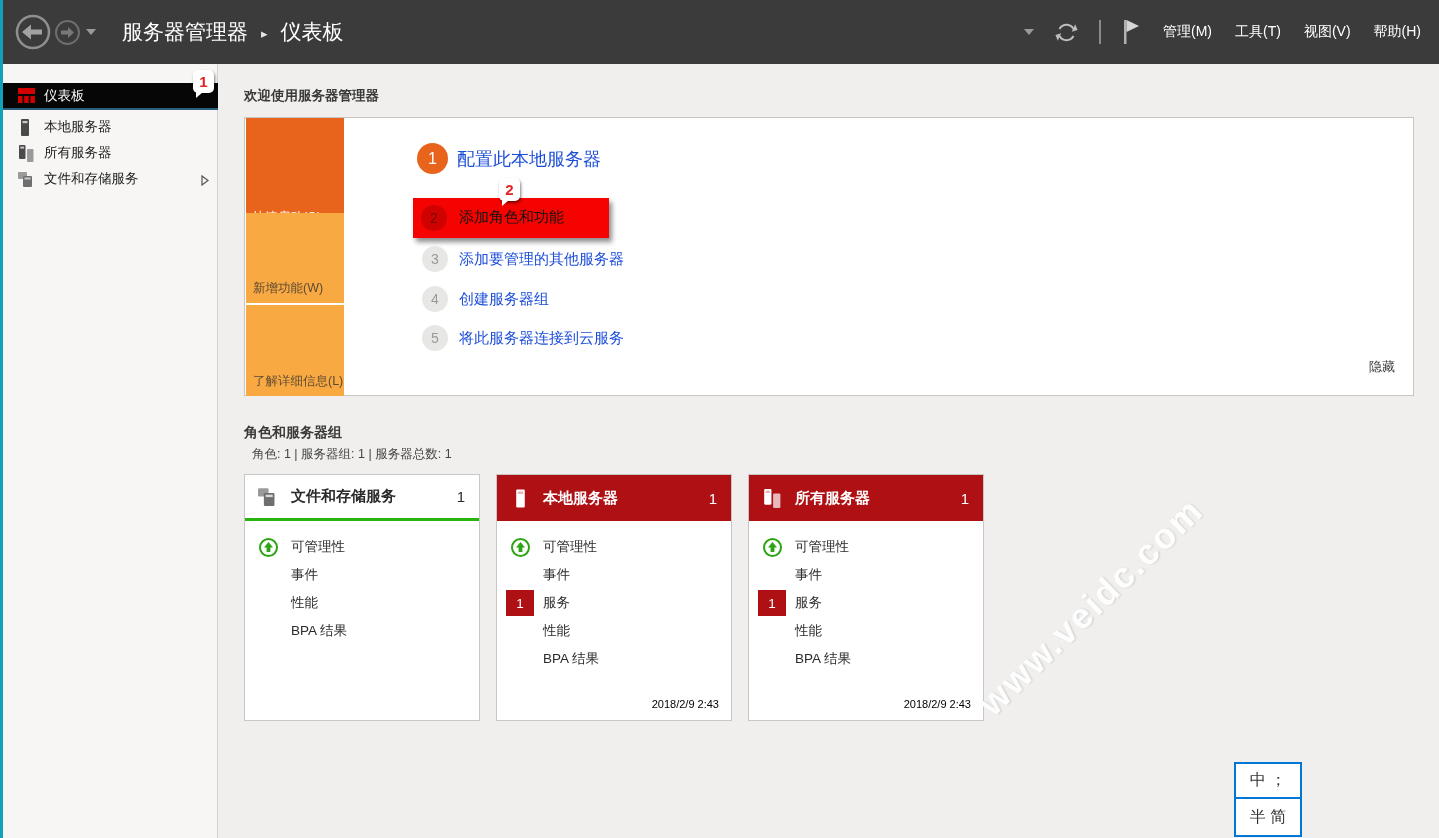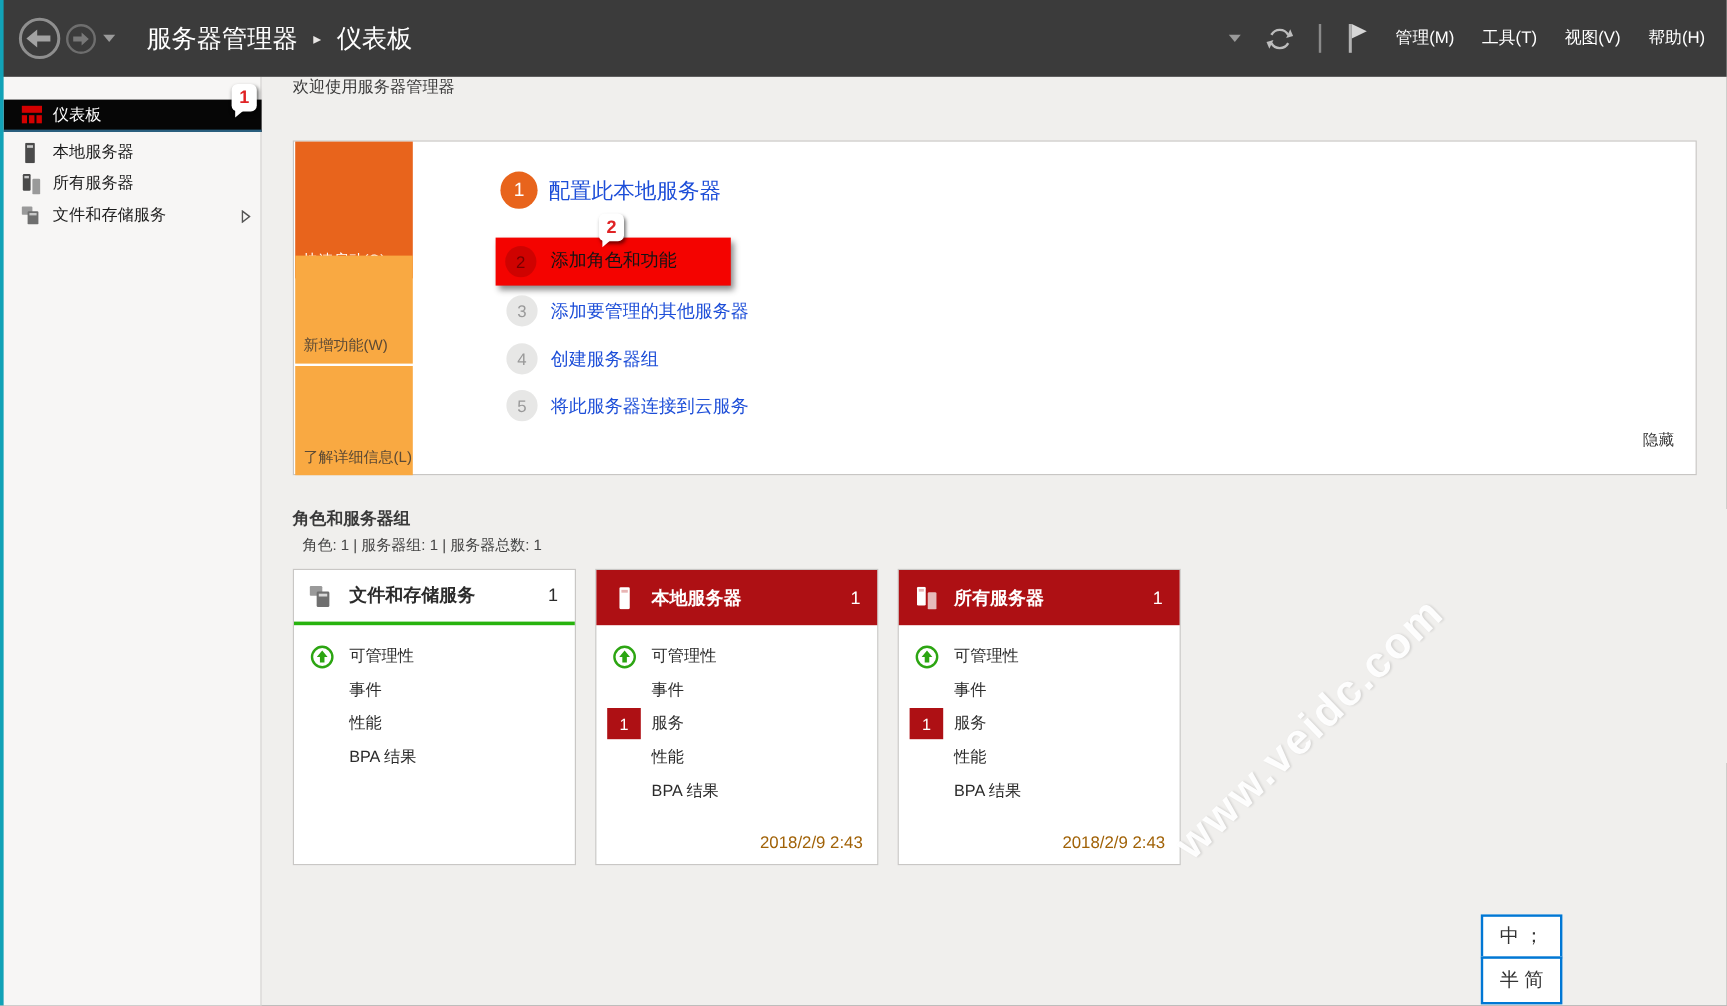--- a/index.html
+++ b/index.html
@@ -26,21 +26,21 @@
   .side-item { position:absolute; left:0; width:215px; height:26px; display:flex; align-items:center; cursor:pointer; color:#1c1c1c; font-size:13.5px; }
   .side-item .ic { width:26px; margin-left:15px; display:flex; align-items:center; }
   .side-item.sel { background:#060606; color:#fff; border-bottom:2px solid #2a5f7e; height:27px; }
   .side-sub-arrow { position:absolute; right:9px; top:8px; }
 
   
   .callout { position:absolute; width:21px; height:23px; background:#fff; border-radius:5px; color:#e02325; font-weight:bold; font-size:15px; display:flex; align-items:center; justify-content:center; box-shadow:1px 2px 3px rgba(0,0,0,.5); z-index:50; }
   .callout::after { content:""; position:absolute; bottom:-5px; left:3px; border-top:6px solid #fff; border-right:7px solid transparent; }
 
   
-  .welcome-heading { position:absolute; left:244px; top:64px; font-size:13.5px; font-weight:normal; color:#3a3a3a; }
+  .welcome-heading { position:absolute; left:244px; top:87px; font-size:13.5px; font-weight:bold; color:#3a3a3a; }
   .tile { position:absolute; left:244px; top:117px; width:1170px; height:279px; background:#fff; border:1px solid #c8c6c4; }
   .qblock { position:absolute; left:1px; width:98px; cursor:pointer; }
   .qblock .qlabel { position:absolute; left:7px; bottom:6px; font-size:12.5px; }
   .qb1 { top:0px; height:114px; background:#e8641c; }
   .qb1 .qlabel { color:#fff; }
   .qb2 { top:95px; height:90px; background:#f9a942; }
   .qb3 { top:187px; height:91px; background:#f9a942; }
   .qb2 .qlabel, .qb3 .qlabel { color:#5c4a35; }
   .stepnum { position:absolute; border-radius:50%; display:flex; align-items:center; justify-content:center; }
   .stepnum.first { left:172px; top:25px; width:31px; height:31px; background:#e8641c; color:#fff; font-size:16px; }
@@ -61,21 +61,21 @@
   .card-header .hic { width:46px; display:flex; justify-content:center; }
   .card-header .htitle { flex:1; font-size:15px; font-weight:bold; }
   .card-header .hcount { margin-right:14px; font-size:15px; }
   .card.green .card-header { color:#2b2b2b; border-bottom:3px solid #28b30e; }
   .card.red .card-header { background:#ae1014; color:#fff; }
   .card-rows { padding-top:12px; }
   .crow { height:28px; display:flex; align-items:center; cursor:pointer; }
   .crow .cic { width:46px; display:flex; justify-content:center; align-items:center; }
   .crow .clbl { font-size:13.5px; color:#2b2b2b; }
   .svc-badge { width:28px; height:26px; background:#ae1014; color:#fff; font-size:13.5px; display:flex; align-items:center; justify-content:center; }
-  .card-date { position:absolute; right:12px; bottom:10px; font-size:14px; color:#a16207; }
+  .card-date { position:absolute; right:12px; bottom:10px; font-size:11px; color:#000000; }
 
   
   .watermark { position:absolute; left:985px; top:688px; transform:rotate(-44deg); transform-origin:left center; font-size:36px; font-weight:bold; letter-spacing:2px; color:rgba(255,255,255,.95); text-shadow:1px 1px 2px rgba(0,0,0,.12); z-index:8; pointer-events:none; white-space:nowrap; }
   .ime { position:absolute; left:1234px; top:762px; z-index:20; }
   .ime-box { width:68px; height:37px; background:#fff; border:2px solid #0077d4; display:flex; align-items:center; justify-content:center; font-size:16px; color:#333; cursor:pointer; }
   .ime-box + .ime-box { margin-top:-2px; height:40px; }
 </style>
 </head>
 <body>
 

